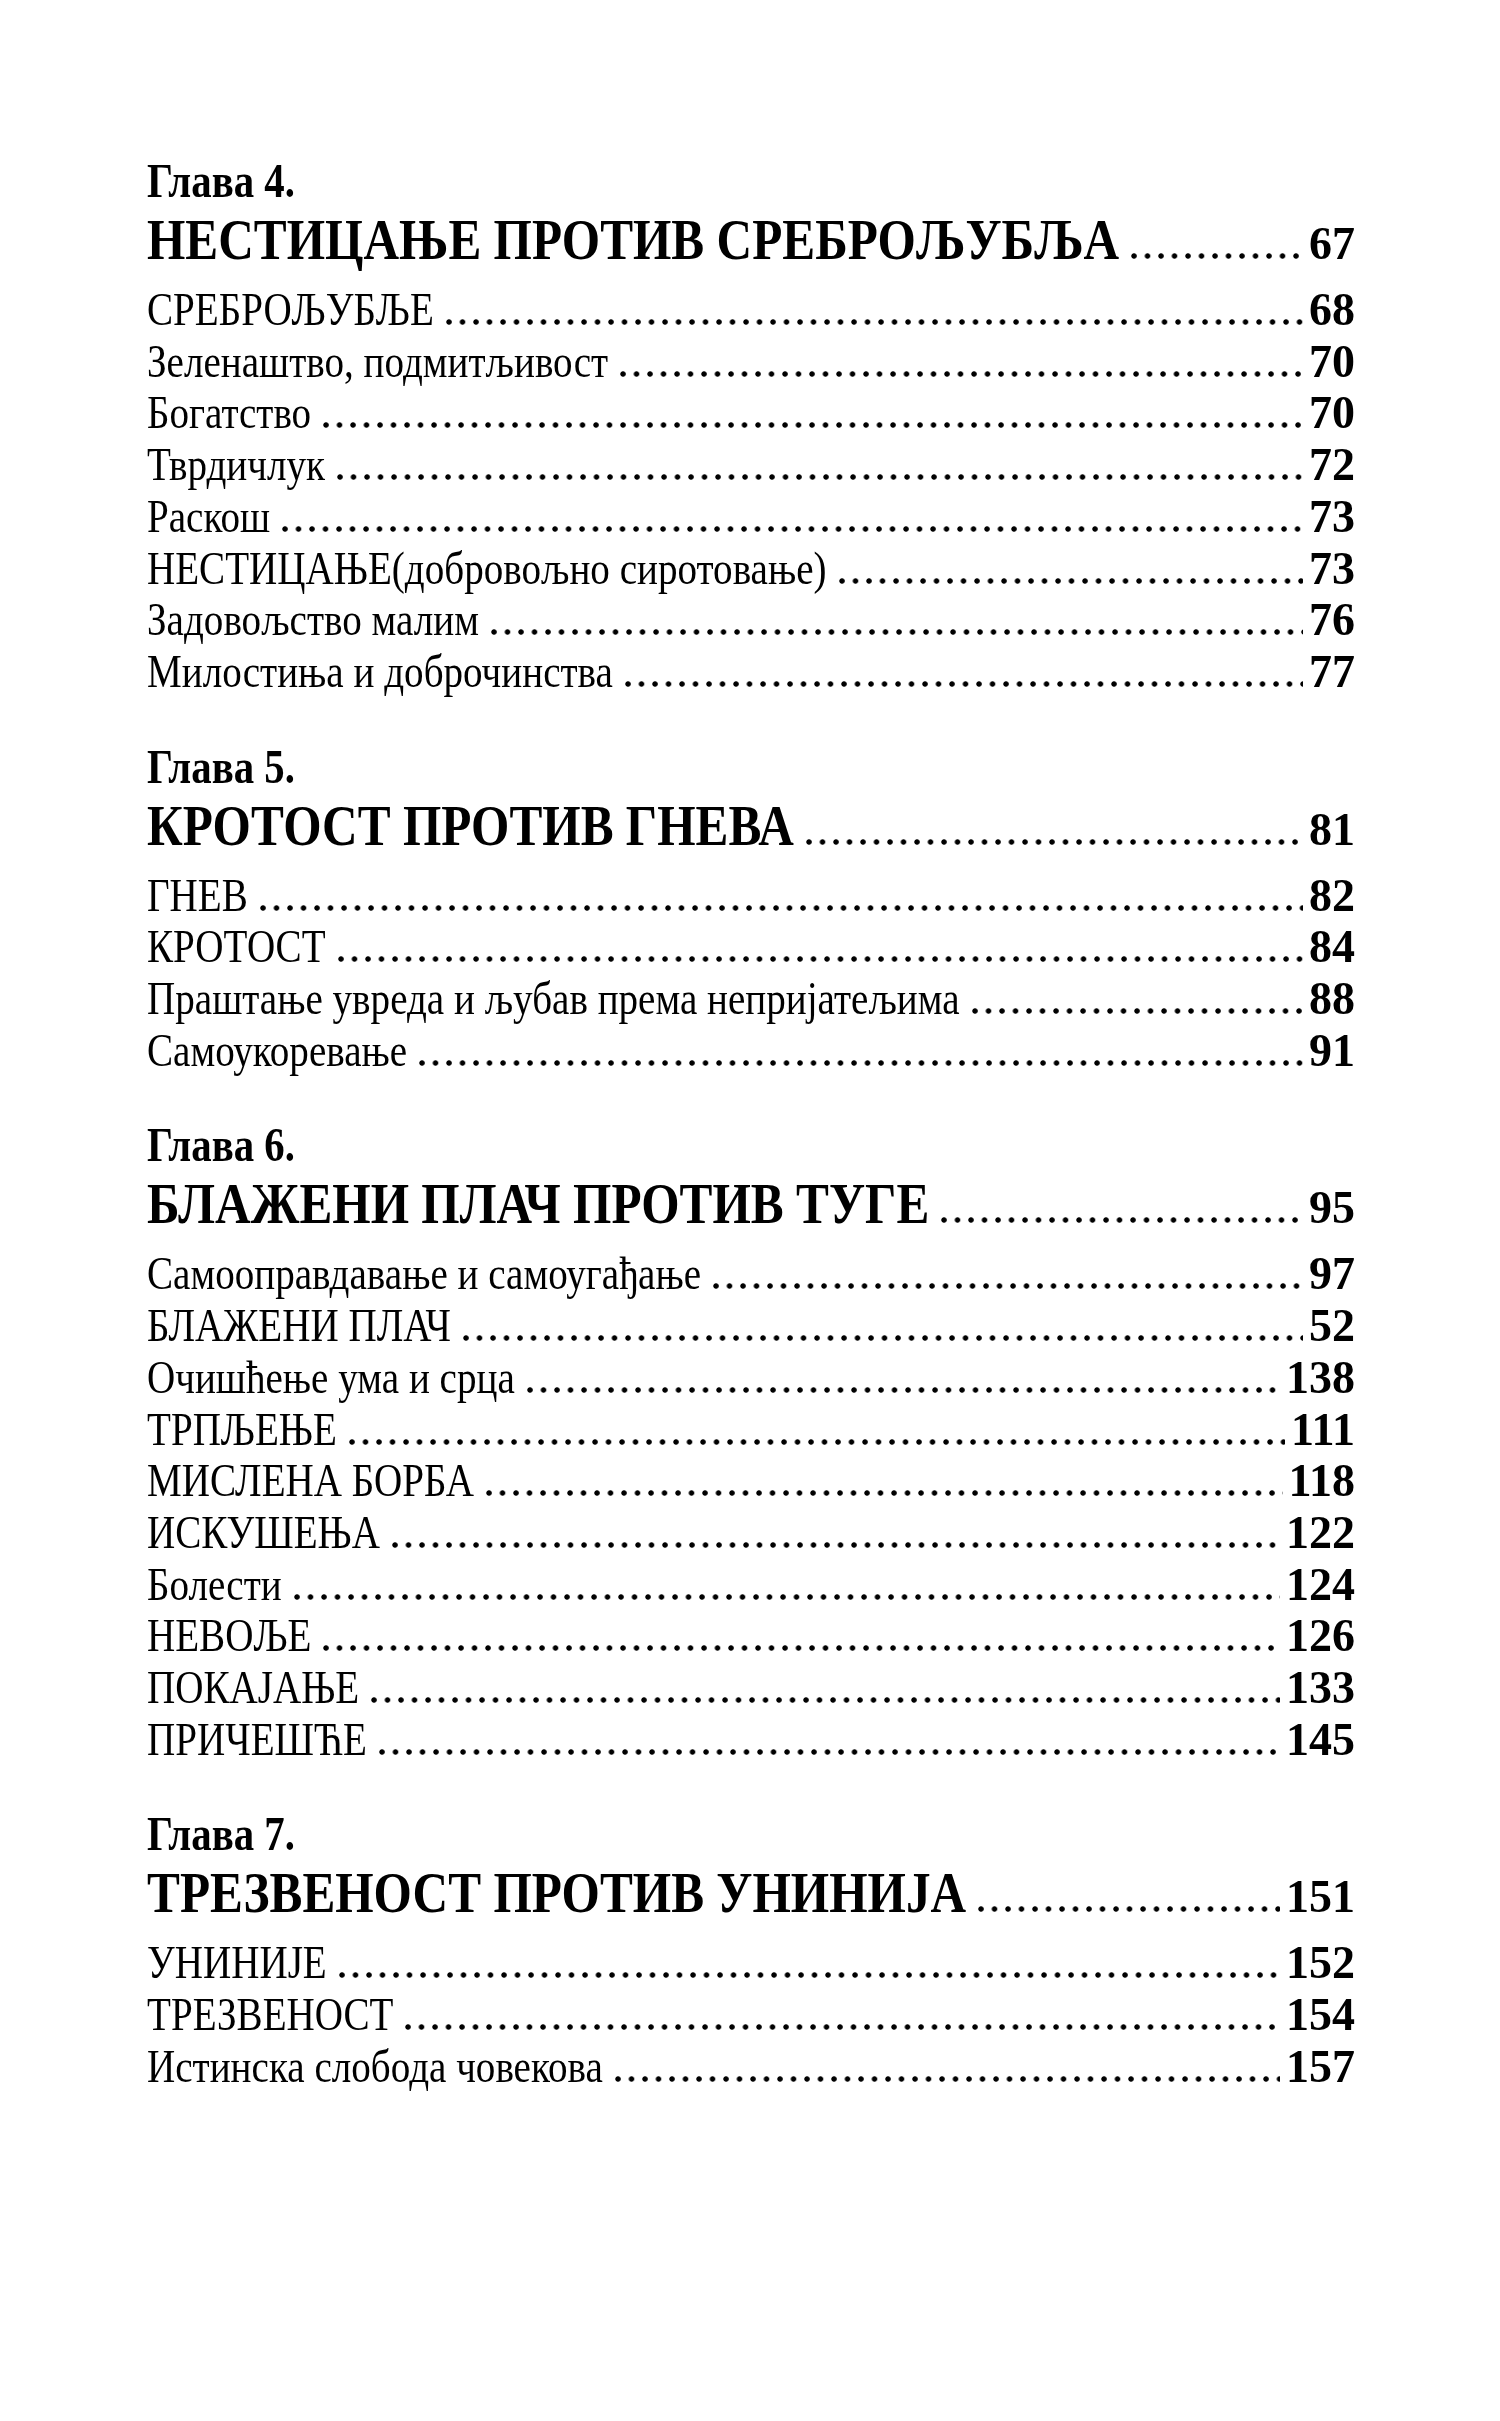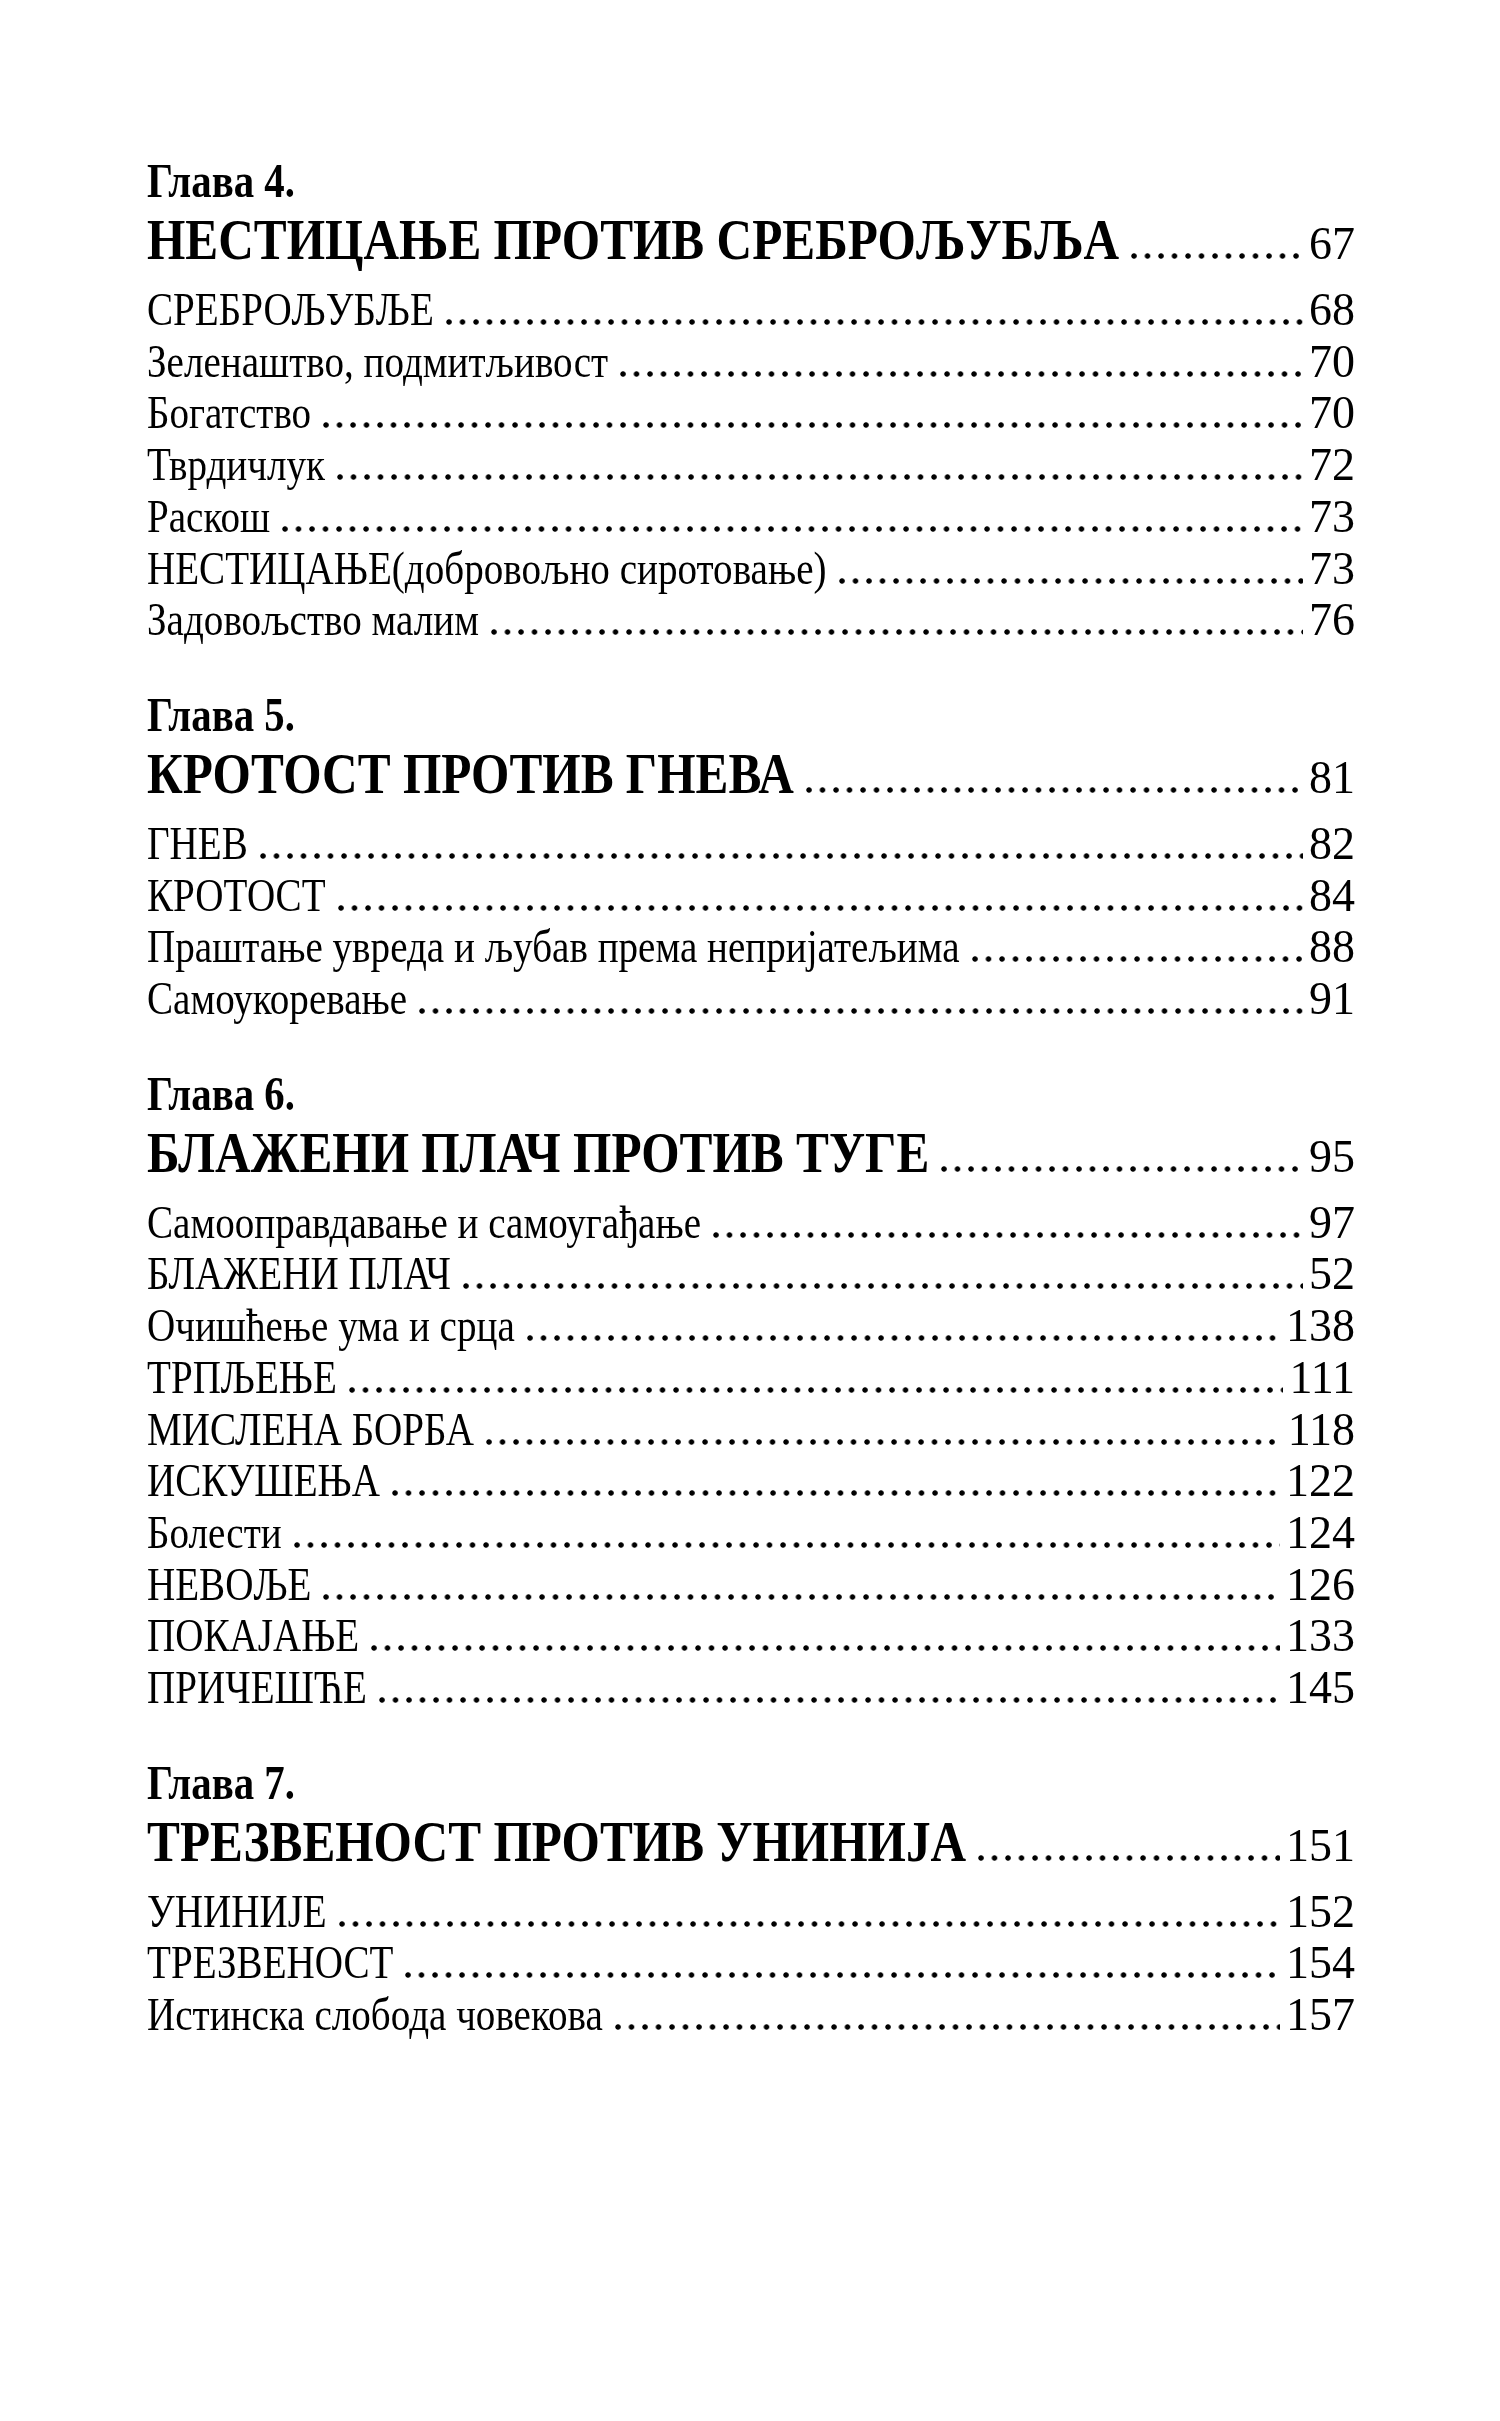--- a/index.html
+++ b/index.html
@@ -24,21 +24,21 @@
   .row { display:flex; align-items:baseline; }
   .title-row {
     font-size:58px; line-height:64px; font-weight:700;
     margin-bottom:12px;
   }
   .entry-row {
     font-size:46px; line-height:51.7px; font-weight:400;justify-content:flex-end;
   }
   .row .text { white-space:nowrap; }
   .row .pnum {
-    font-size:46px; line-height:51.7px; font-weight:400;
+    font-size:46px; line-height:51.7px; font-weight:700;
     white-space:nowrap;
   }
   
   .cx {
     display:inline-block;
     transform:scaleX(0.85);
     transform-origin:0 100%;
     white-space:nowrap;
   }
   
@@ -100,20 +100,25 @@
     <span class="dots"></span>
     <span class="pnum">73</span>
   </div>
 
   <div class="row entry-row">
     <span class="text cx" style="margin-right: -58.5px;">Задовољство малим</span>
     <span class="dots"></span>
     <span class="pnum">76</span>
   </div>
 
+  <div class="row entry-row">
+    <span class="text cx" style="margin-right: -82.2px;">Милостиња и доброчинства</span>
+    <span class="dots"></span>
+    <span class="pnum">77</span>
+  </div>
 </div>
   </section>
 
   <section class="chapter">
     <h2 class="chapter-label cx" style="margin-right: -26.1px;">Глава 5.</h2>
     <div class="row title-row">
       <span class="text cx" style="margin-right: -114.2px;">КРОТОСТ ПРОТИВ ГНЕВА</span>
       <span class="dots"></span>
       <span class="pnum">81</span>
     </div>

